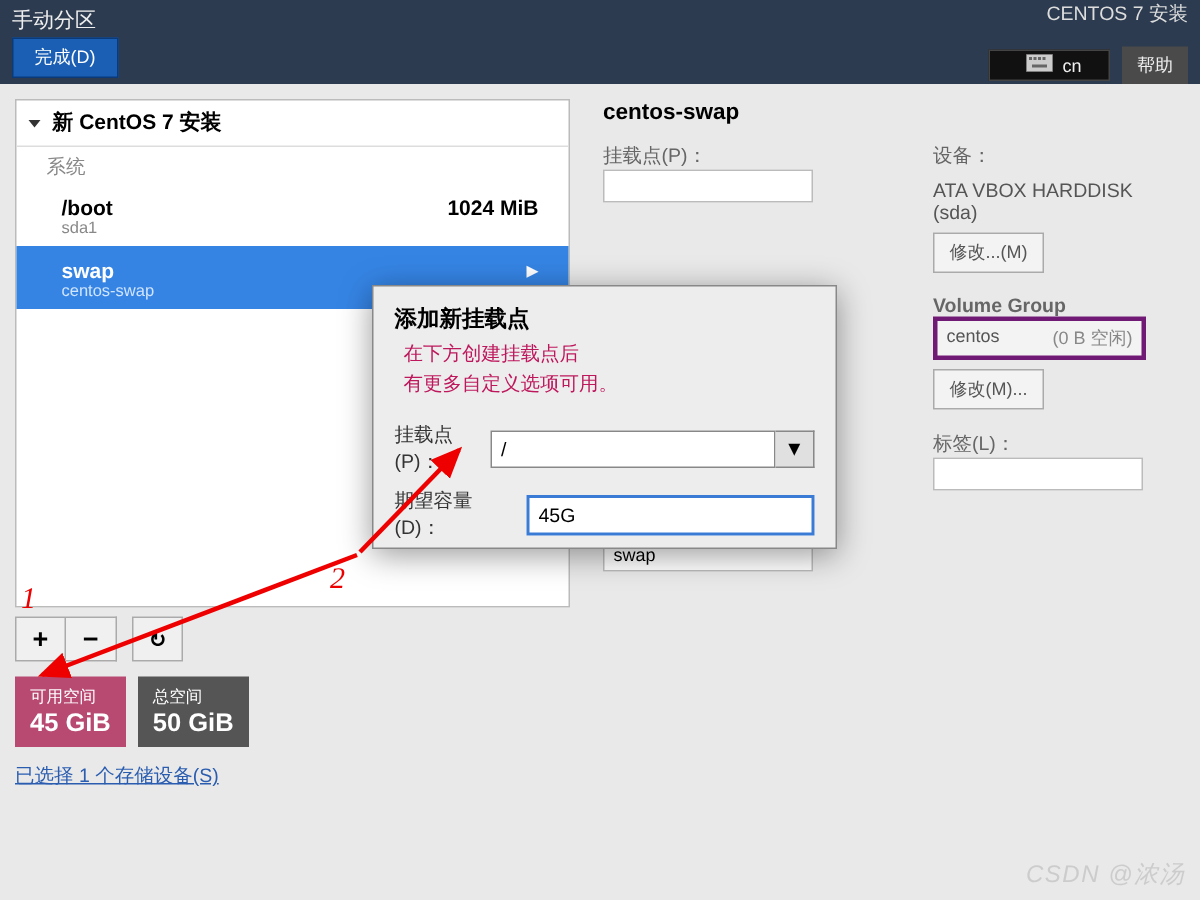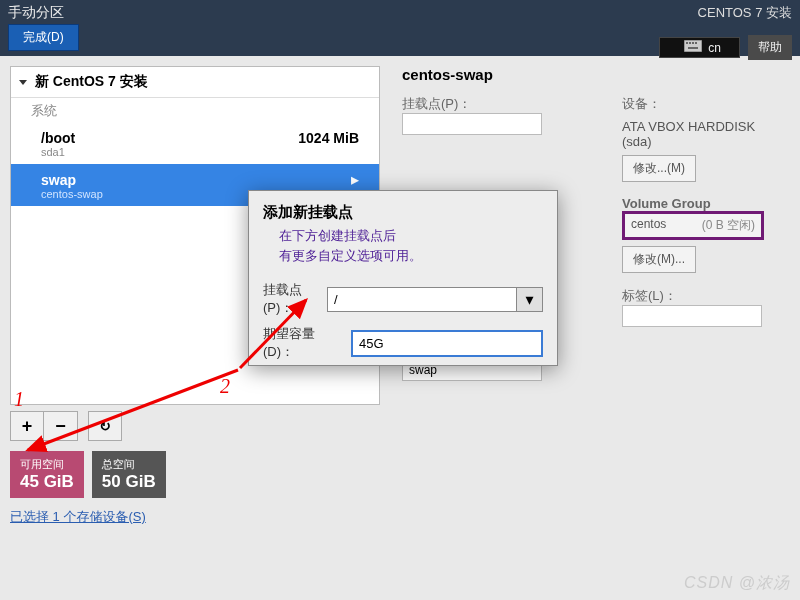--- a/index.html
+++ b/index.html
@@ -1,18 +1,18 @@
 <!DOCTYPE html>
 <html><head>
   <meta charset="utf-8">
   <style>
     * { box-sizing: border-box; margin: 0; padding: 0; font-family: sans-serif; }
     body { width: 800px; height: 600px; background: #e9e9e9; position: relative; overflow: hidden; }
     
-    .topbar { background: #2c3b4f; height: 56px; display: flex; justify-content: space-between; padding: 4px 8px; color: #ddd; }
+    .topbar { background: #2c3b4f; height: 56px; display: flex; justify-content: space-between; padding: 4px 8px; color: #ddd; align-items: center; }
     .topbar-left { display: flex; flex-direction: column; gap: 2px; }
     .topbar-title { font-size: 14px; color: #eee; }
     .done-btn { background: #1a5fb4; border: 1px solid #0b3a7a; color: #fff; padding: 4px 14px; font-size: 12px; cursor: pointer; }
     .topbar-right { display: flex; flex-direction: column; align-items: flex-end; gap: 13px; }
     .install-title { font-size: 13px; color: #ddd; }
     .lang-row { display: flex; gap: 8px; align-items: center; }
     .lang-box { background: #111; border: 1px solid #444; padding: 2px 18px 2px 24px; font-size: 12px; color: #eee; display: flex; align-items: center; gap: 6px; }
     .kbd-icon svg { width: 18px; height: 12px; }
     .help-btn { background: #4a4a4a; color: #eee; padding: 4px 10px; font-size: 12px; }
     
@@ -48,21 +48,21 @@
     .right-panel { flex: 1; padding: 0 10px; }
     .rp-title { font-size: 15px; font-weight: bold; margin-bottom: 12px; }
     .rp-grid { display: grid; grid-template-columns: 200px 1fr; gap: 14px 20px; font-size: 13px; color: #555; }
     .rp-label { color: #666; }
     .rp-input { border: 1px solid #bbb; padding: 3px 6px; font-size: 12px; width: 140px; background: #fff; }
     .rp-btn { border: 1px solid #aaa; background: #f3f3f3; padding: 4px 10px; font-size: 12px; cursor: pointer; display: inline-block; }
     .vg-select { border: 3px solid #701a75; background: #f3f3f3; padding: 3px 6px; font-size: 12px; display: flex; justify-content: space-between; width: 142px; }
     
     .dialog-overlay { position: absolute; top: 190px; left: 248px; width: 310px; background: #ededed; border: 1px solid #888; box-shadow: 0 4px 20px rgba(0,0,0,0.4); z-index: 100; }
     .dlg-title { font-size: 15px; font-weight: bold; padding: 12px 14px 4px; }
-    .dlg-sub { font-size: 13px; color: #4c1d95; padding: 0 30px 12px; line-height: 1.5; }
+    .dlg-sub { font-size: 13px; color: #be185d; padding: 0 20px 12px; line-height: 1.5; }
     .dlg-row { display: flex; align-items: center; padding: 4px 14px; gap: 10px; }
     .dlg-lbl { width: 90px; font-size: 13px; color: #333; text-align: left; }
     .dlg-combo { flex: 1; display: flex; }
     .dlg-combo input { flex: 1; border: 1px solid #888; padding: 4px 6px; font-size: 13px; }
     .dlg-combo .arrow-btn { width: 26px; border: 1px solid #888; border-left: none; background: #e0e0e0; display: flex; align-items: center; justify-content: center; cursor: pointer; }
     .dlg-input-full { flex: 1; border: 2px solid #3a7bd5; padding: 4px 6px; font-size: 13px; }
     .dlg-btns { display: flex; justify-content: flex-end; gap: 10px; padding: 16px 14px 14px; }
     .dlg-btn { border: 1px solid #aaa; background: #f3f3f3; padding: 6px 14px; font-size: 13px; cursor: pointer; }
     
     .annotation { position: absolute; pointer-events: none; z-index: 200; }

